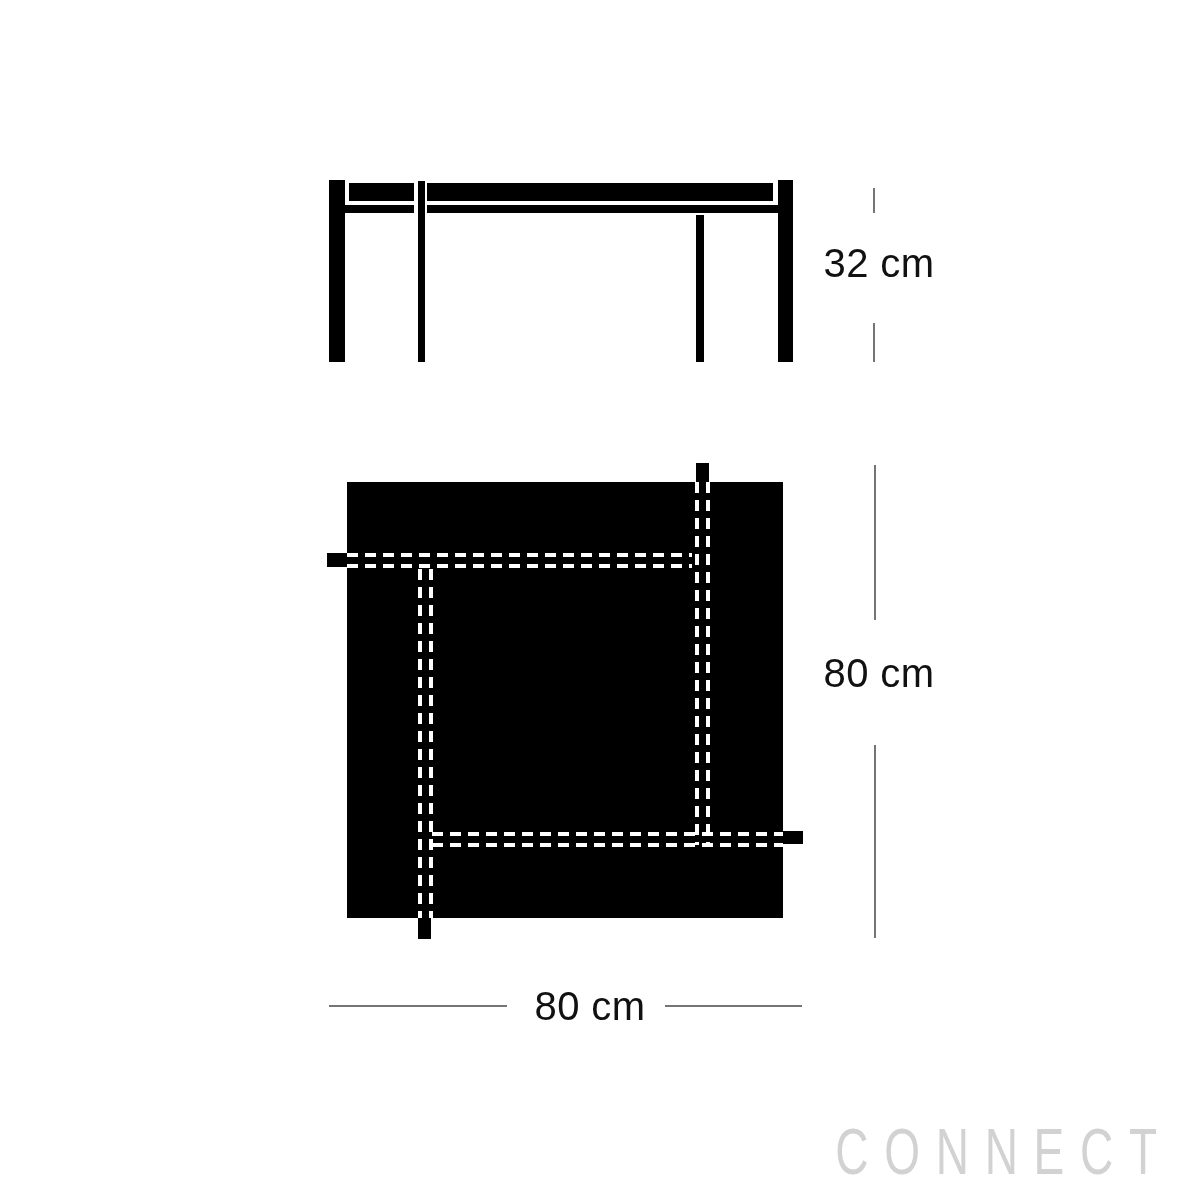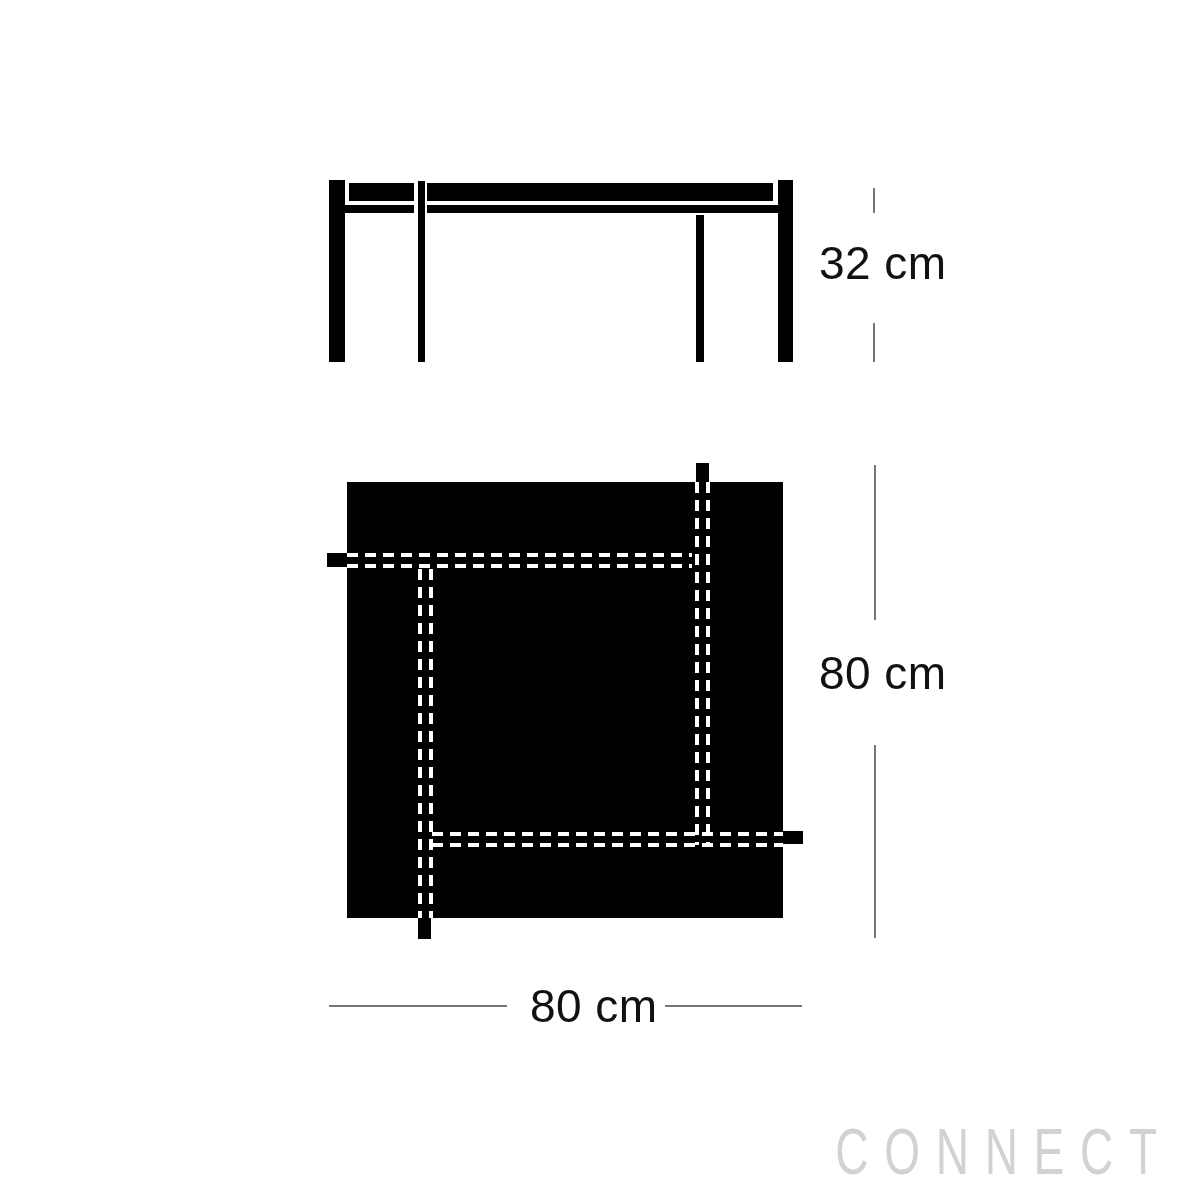--- a/index.html
+++ b/index.html
@@ -24,21 +24,21 @@
     position:absolute;height:4px;
     background:repeating-linear-gradient(90deg, var(--hidden-line) 0 11px, transparent 11px 18px);
   }
   .dash-v{
     position:absolute;width:4px;
     background:repeating-linear-gradient(180deg, var(--hidden-line) 0 11px, transparent 11px 18px);
   }
   .dim-label{
     position:absolute;
     width:120px;
-    font-size:46px;line-height:42px;
+    font-size:40px;line-height:42px;
     color:var(--label-text);
     text-align:center;white-space:nowrap;
     letter-spacing:0.01em;
   }
   .watermark{
     position:absolute;
     right:27px;top:1120px;
     font-size:64px;line-height:64px;
     font-weight:300;
     letter-spacing:0.34em;

